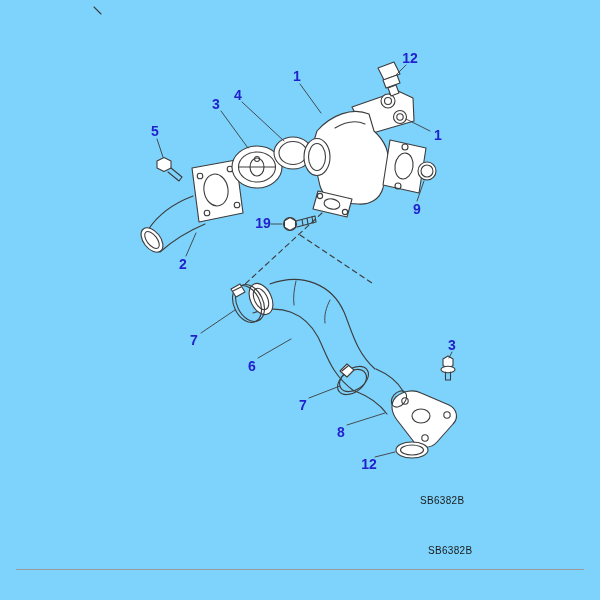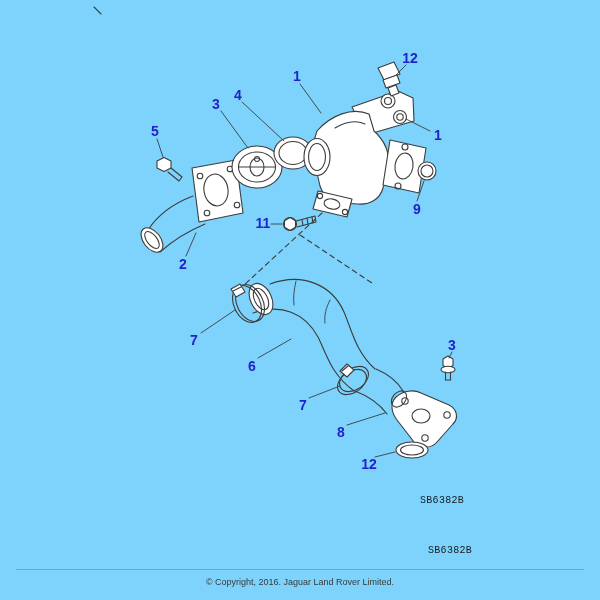--- a/index.html
+++ b/index.html
@@ -29,21 +29,21 @@
     line-height: 1;
     font-family: "Liberation Sans", sans-serif;
     cursor: pointer;
     user-select: none;
   }
   .diagram-code {
     position: absolute;
     font-size: 10px;
     color: #1a1a1a;
     letter-spacing: 0.3px;
-    font-family: Liberation Mono, monospace;
+    font-family: Liberation Sans, sans-serif;
     text-align: center;
   }
   .footer-rule {
     position: absolute;
     left: 16px;
     right: 16px;
     top: 569px;
     border-top: 1px solid #9a9a9a;
     height: 0;
   }
@@ -207,28 +207,27 @@
     </g>
   </svg>
 
   <div class="callout" style="left:410px;top:58px">12</div>
   <div class="callout" style="left:297px;top:76px">1</div>
   <div class="callout" style="left:238px;top:95px">4</div>
   <div class="callout" style="left:216px;top:104px">3</div>
   <div class="callout" style="left:438px;top:135px">1</div>
   <div class="callout" style="left:155px;top:131px">5</div>
   <div class="callout" style="left:417px;top:209px">9</div>
-  <div class="callout" style="left:263px;top:223px">11</div>
+  <div class="callout" style="left:263px;top:223px">19</div>
   <div class="callout" style="left:183px;top:264px">2</div>
   <div class="callout" style="left:194px;top:340px">7</div>
   <div class="callout" style="left:252px;top:366px">6</div>
   <div class="callout" style="left:303px;top:405px">7</div>
   <div class="callout" style="left:341px;top:432px">8</div>
   <div class="callout" style="left:452px;top:345px">3</div>
   <div class="callout" style="left:369px;top:464px">12</div>
 
   <div class="diagram-code" style="left:420px;top:495px">SB6382B</div>
   <div class="diagram-code" style="left:428px;top:545px">SB6382B</div>
 
   <div class="footer-rule"></div>
-  <div class="copyright">© Copyright, 2016. Jaguar Land Rover Limited.</div>
 
 </div>
 
 </body></html>

